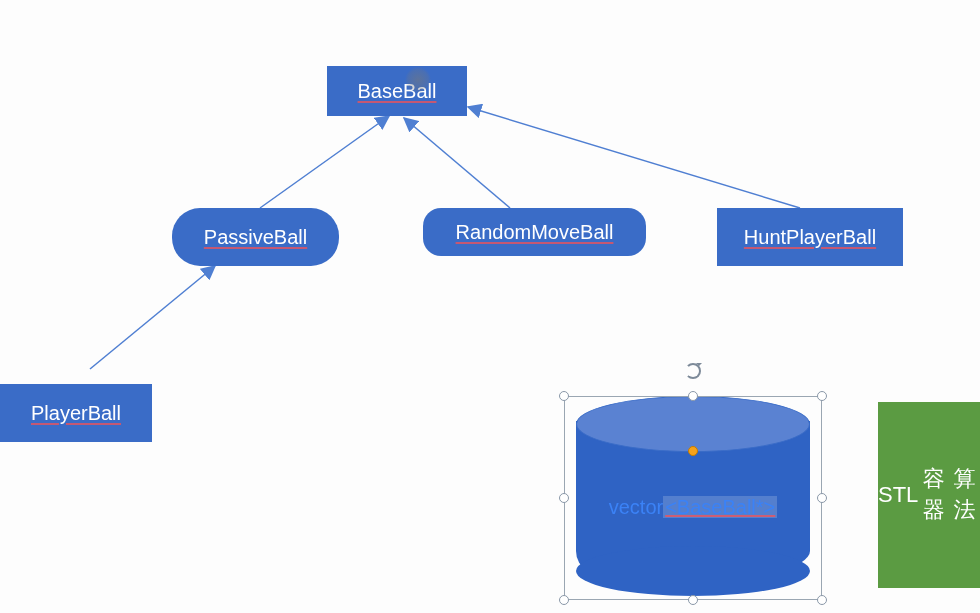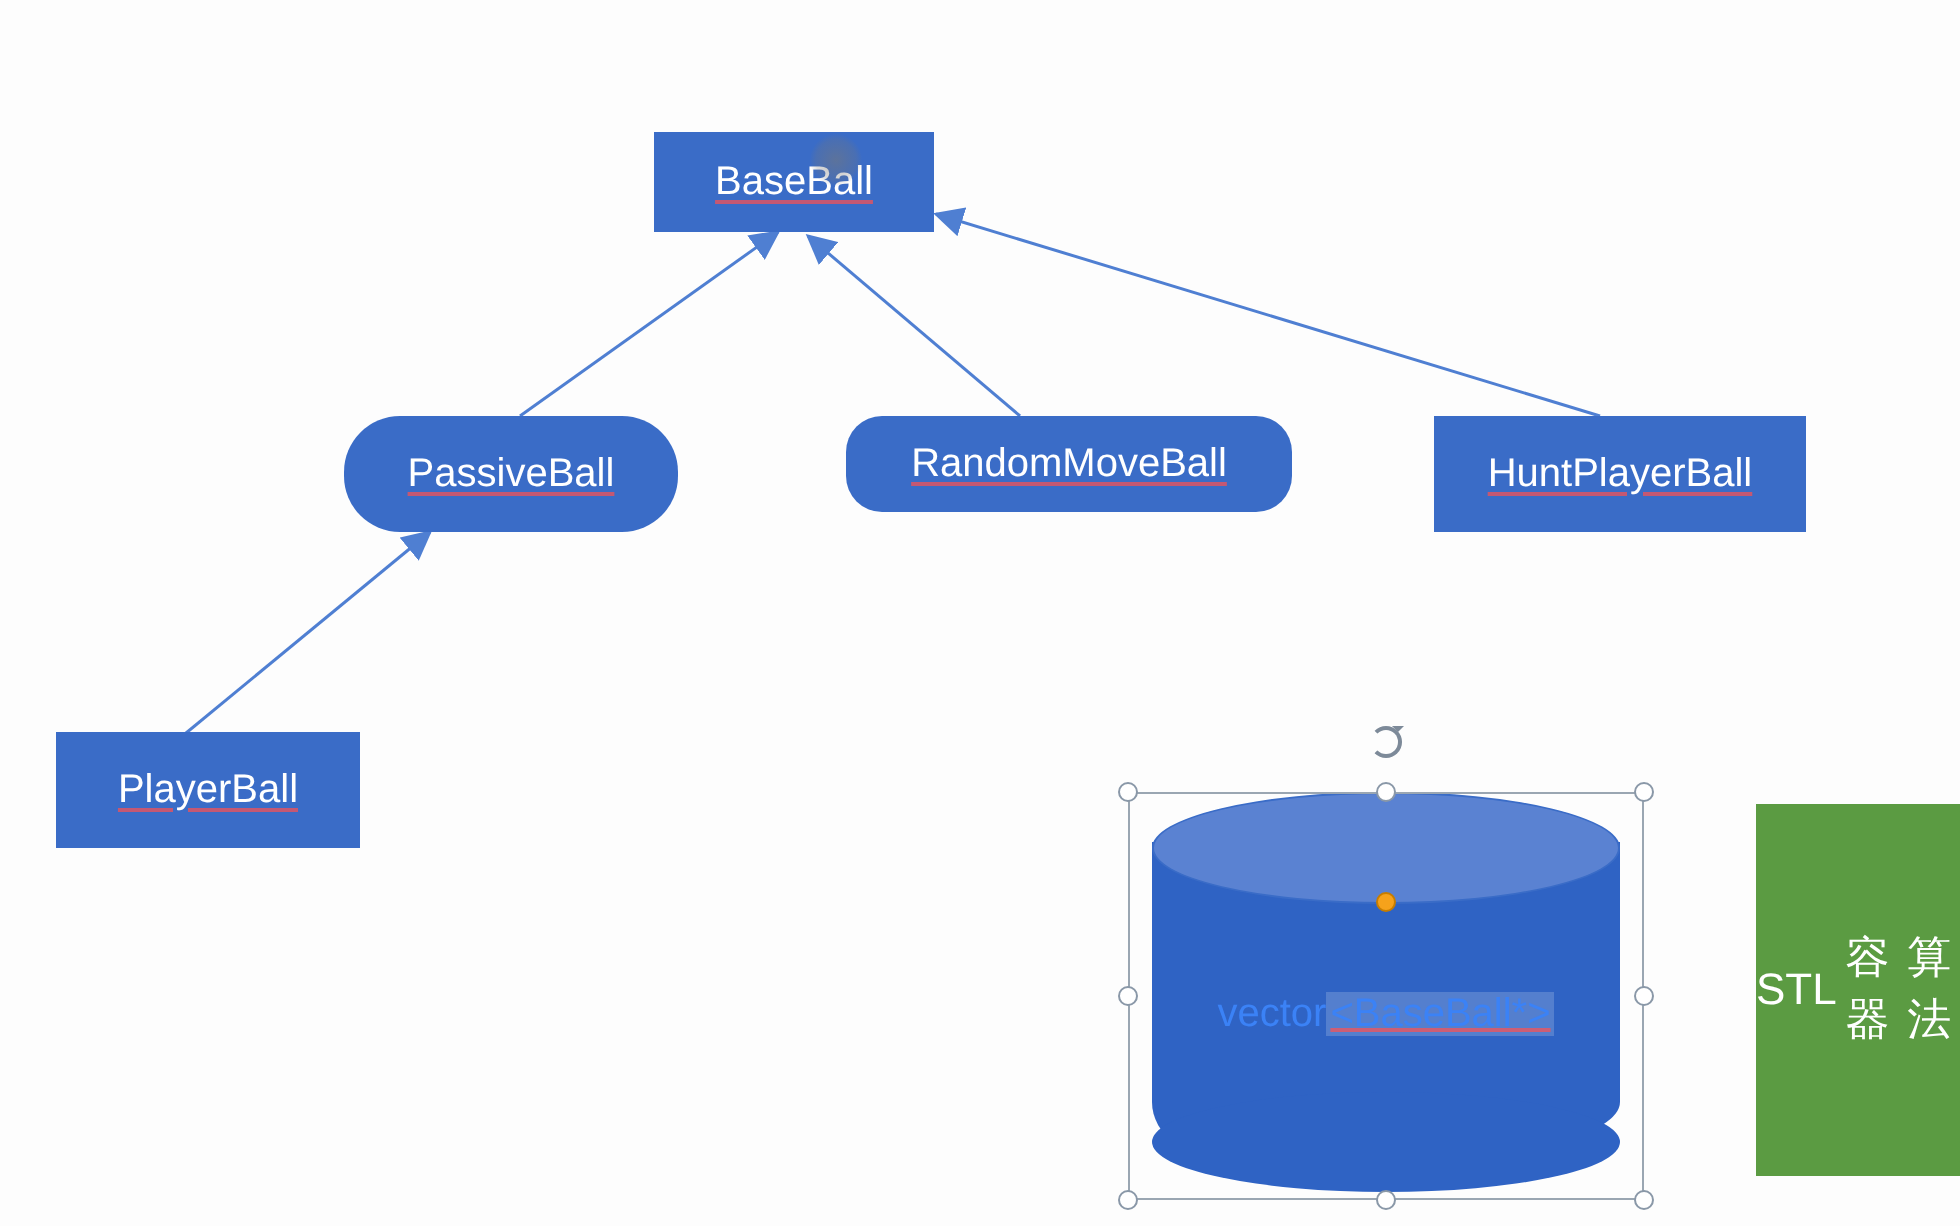--- a/index.html
+++ b/index.html
@@ -172,21 +172,21 @@
 </div>
 
 <div class="box" style="left:423px; top:208px; width:223px; height:48px;border-radius:18px;">
   <span>RandomMoveBall</span>
 </div>
 
 <div class="box" style="left:717px; top:208px; width:186px; height:58px;">
   <span>HuntPlayerBall</span>
 </div>
 
-<div class="box" style="left:0px; top:366px; width:152px; height:58px;margin-left:28px;">
+<div class="box" style="left:0px; top:384px; width:152px; height:58px;">
   <span>PlayerBall</span>
 </div>
 
 <div class="cyl-wrap">
   <div class="cyl-body"></div>
   <div class="cyl-top"></div>
   <div class="cyl-label">
     <span>vector</span><span class="tpl">&lt;BaseBall*&gt;</span>
   </div>
 </div>

